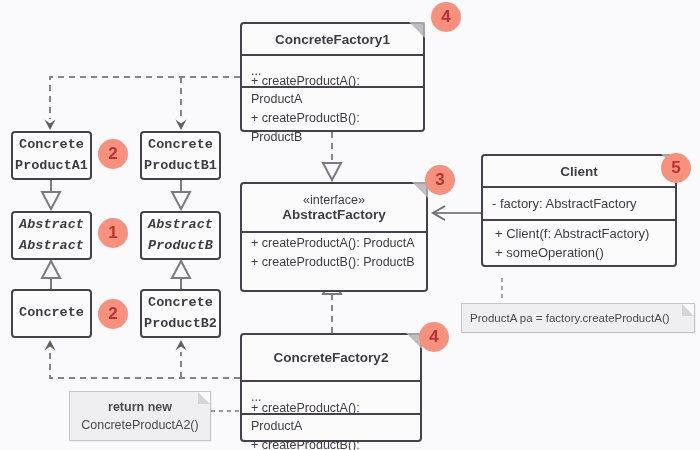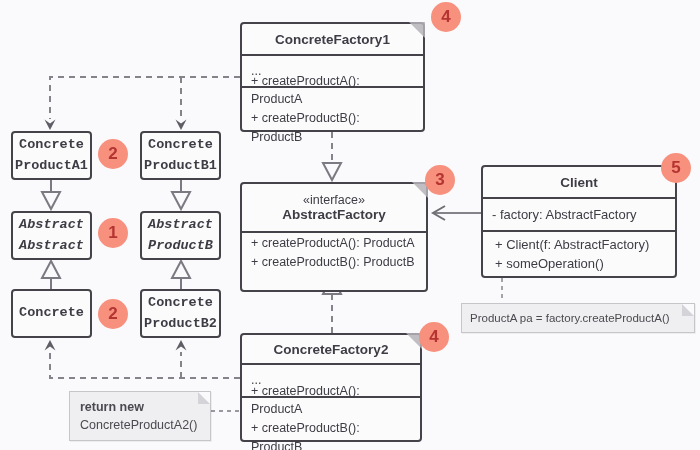--- a/index.html
+++ b/index.html
@@ -44,21 +44,21 @@
     background:#efeef0;border:1.5px solid #c6c5c9;color:#4b4a50;
     box-shadow:1px 1px 0 rgba(0,0,0,0.05);
   }
   .uml-note::before{
     content:"";position:absolute;top:0;right:0;width:0;height:0;
     border-style:solid;border-width:0 12px 12px 0;
     border-color:#faf9fb #faf9fb #d4d3d7 #d4d3d7;
   }
   .note-one-line{display:flex;align-items:center;padding:0 8px;font-size:11.5px;}
   .note-two-line{display:flex;flex-direction:column;justify-content:center;
-    padding:0 10px;font-size:12.5px;line-height:1.45;}
+    padding:0 10px;font-size:12.5px;line-height:1.45;text-align:center;}
 </style>
 </head>
 <body>
 
 <div class="stage">
 
   <svg class="connectors" width="700" height="450" viewBox="0 0 700 450">
 
     <g stroke="#84838a" stroke-width="2" fill="none" stroke-dasharray="6 5">
       <path d="M240 77 H50 V119"></path>
@@ -147,36 +147,36 @@
       <span class="stereotype">«interface»</span>
       <span>AbstractFactory</span>
     </div>
     <div class="uml-sec" style="height:42px;">
       <div>+ createProductA(): ProductA</div>
       <div>+ createProductB(): ProductB</div>
     </div>
   </div>
   <div class="badge" style="left:425px;top:165px;">3</div>
 
-  <div class="uml-class" style="left:481px;top:165px;width:196px;height:113px;">
+  <div class="uml-class" style="left:481px;top:154px;width:196px;height:113px;">
     <div class="boxfold"></div>
     <div class="uml-hdr" style="height:30px;">Client</div>
     <div class="uml-sec" style="height:33px;font-size:13px;">
       <div>- factory: AbstractFactory</div>
     </div>
     <div class="uml-sec" style="height:46px;font-size:13px;padding-left:12px;">
       <div>+ Client(f: AbstractFactory)</div>
       <div>+ someOperation()</div>
     </div>
   </div>
   <div class="badge" style="left:661px;top:153px;">5</div>
 
   <div class="uml-class" style="left:240px;top:333px;width:182px;height:109px;">
     <div class="boxfold"></div>
-    <div class="uml-hdr" style="height:28px;">ConcreteFactory2</div>
+    <div class="uml-hdr" style="height:45px;">ConcreteFactory2</div>
     <div class="uml-sec" style="height:33px;">...</div>
     <div class="uml-sec" style="height:44px;">
       <div>+ createProductA(): ProductA</div>
       <div>+ createProductB(): ProductB</div>
     </div>
   </div>
   <div class="badge" style="left:419px;top:322px;">4</div>
 
   <div class="uml-note note-one-line" style="left:461px;top:303px;width:234px;height:30px;">
     <span>ProductA pa = factory.createProductA()</span>

